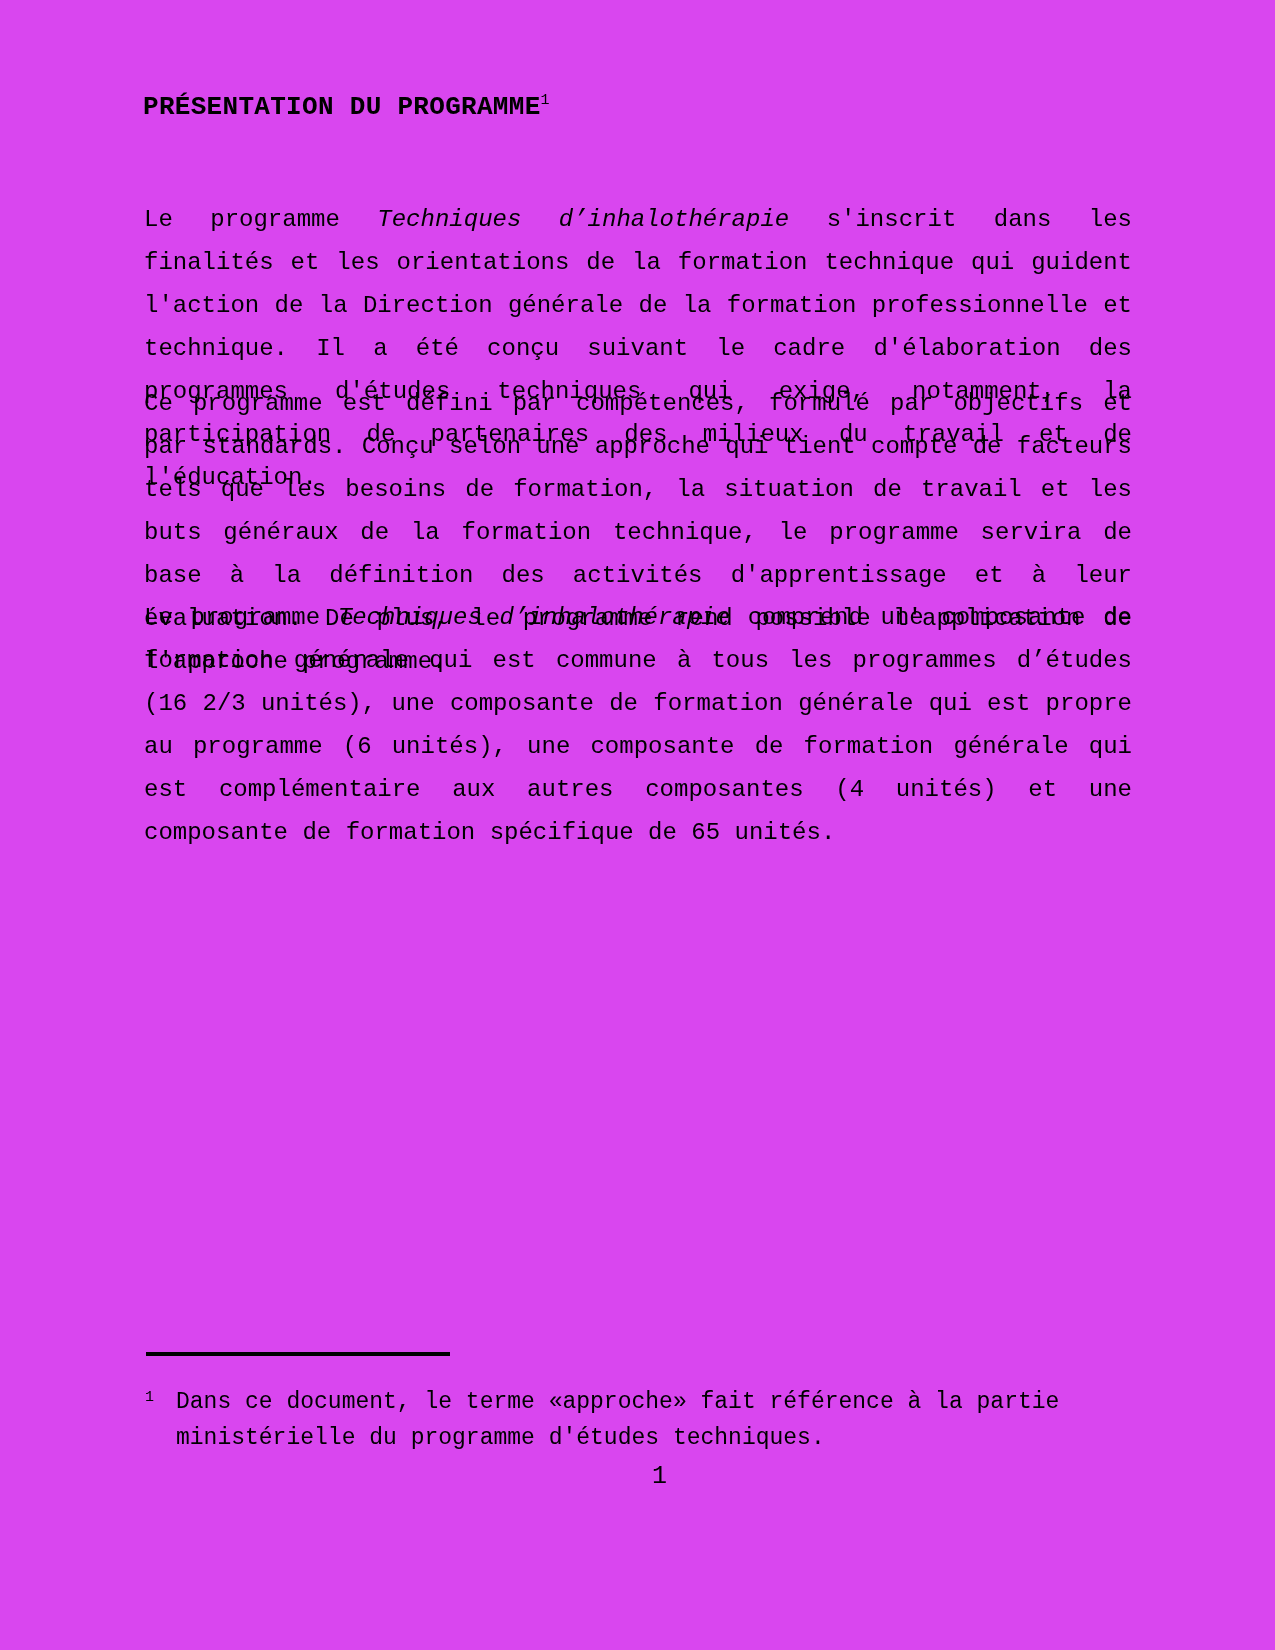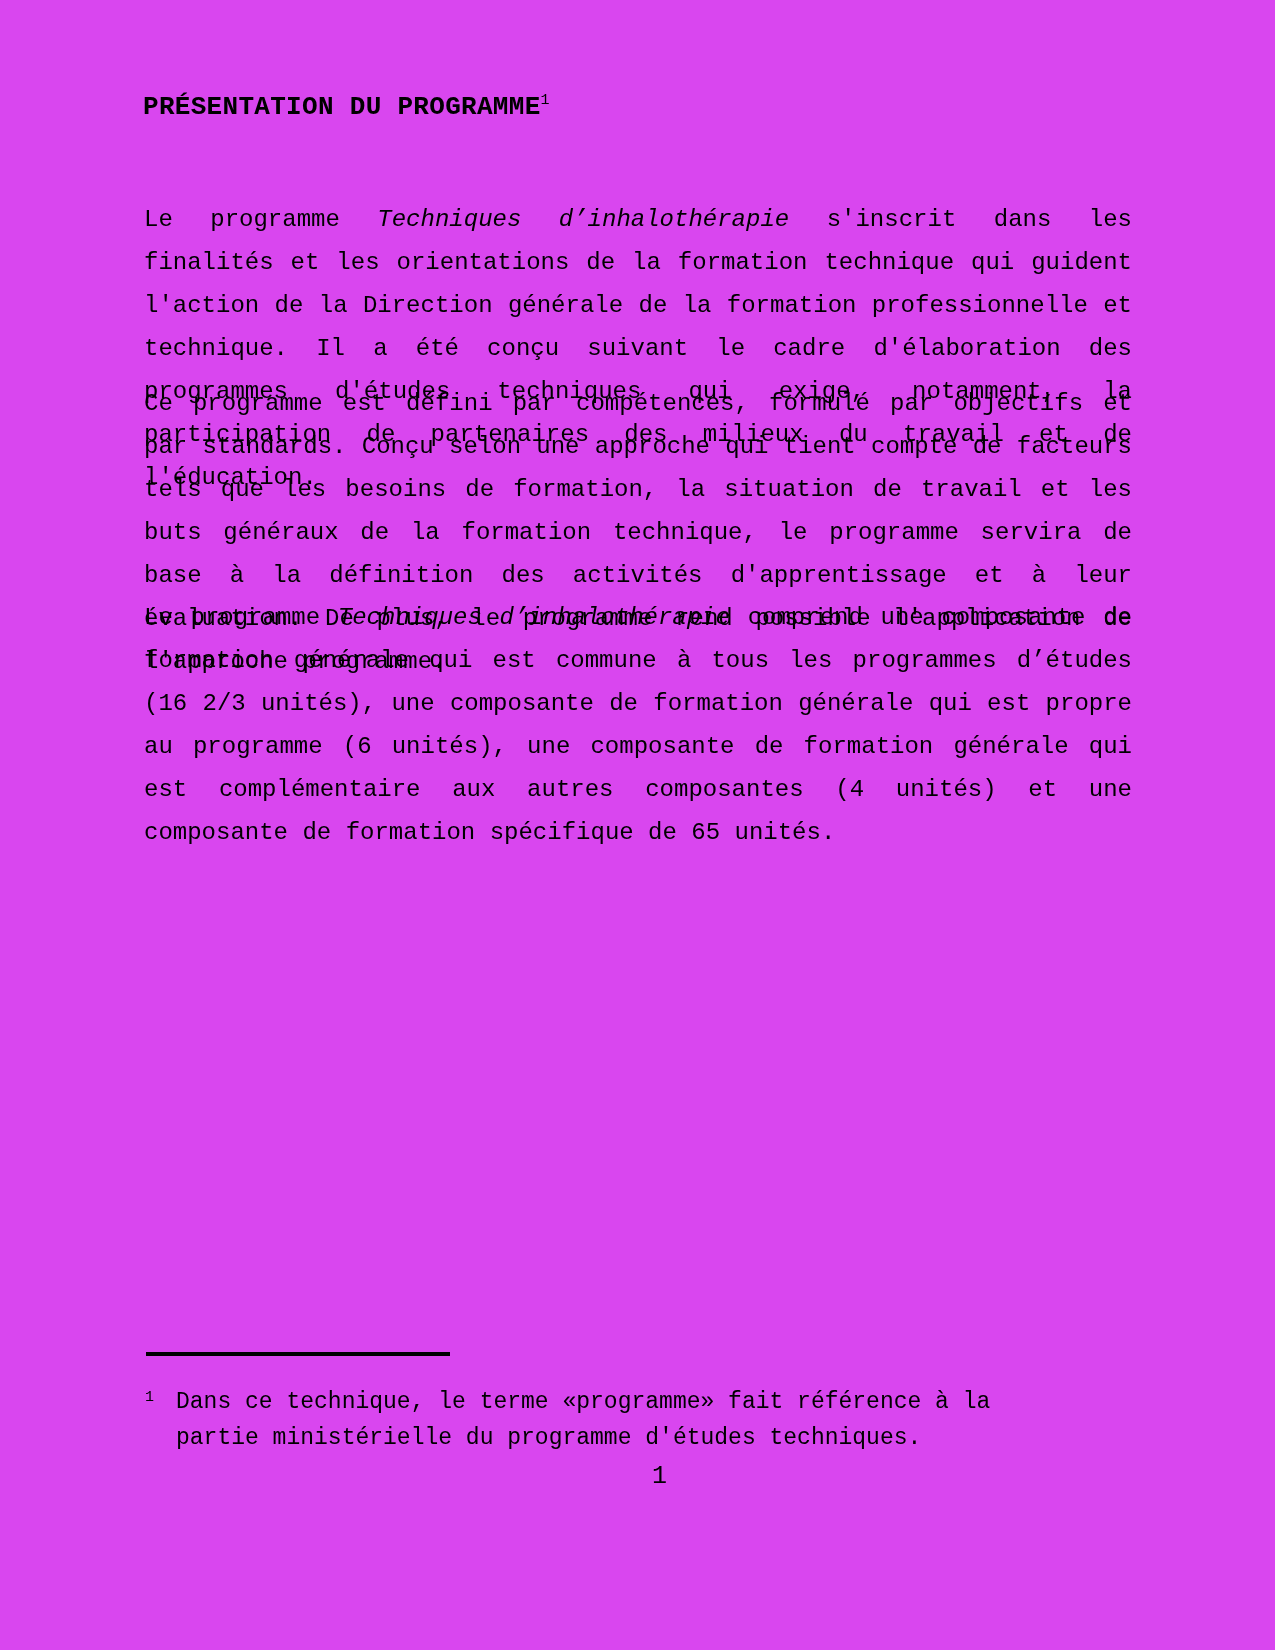--- a/index.html
+++ b/index.html
@@ -94,18 +94,18 @@
 
   <div class="para p3">
     <span>Le programme </span><span class="program-name">Techniques d’inhalothérapie</span><span> comprend une composante de formation générale qui est commune à tous les programmes d’études (16 2/3 unités), une composante de formation générale qui est propre au programme (6 unités), une composante de formation générale qui est complémentaire aux autres composantes (4 unités) et une composante de formation spécifique de  65 unités.</span>
   </div>
 
 
   <div class="footnote-rule"></div>
 
   <div class="footnote">
     <span class="marker">1</span>
-    <span>Dans ce technique, le terme «programme» fait référence à la partie ministérielle du programme d'études techniques.</span>
+    <span>Dans ce document, le terme «approche» fait référence à la partie ministérielle du programme d'études techniques.</span>
   </div>
 
   <div class="page-number">1</div>
 
 </div>
 
 </body></html>

